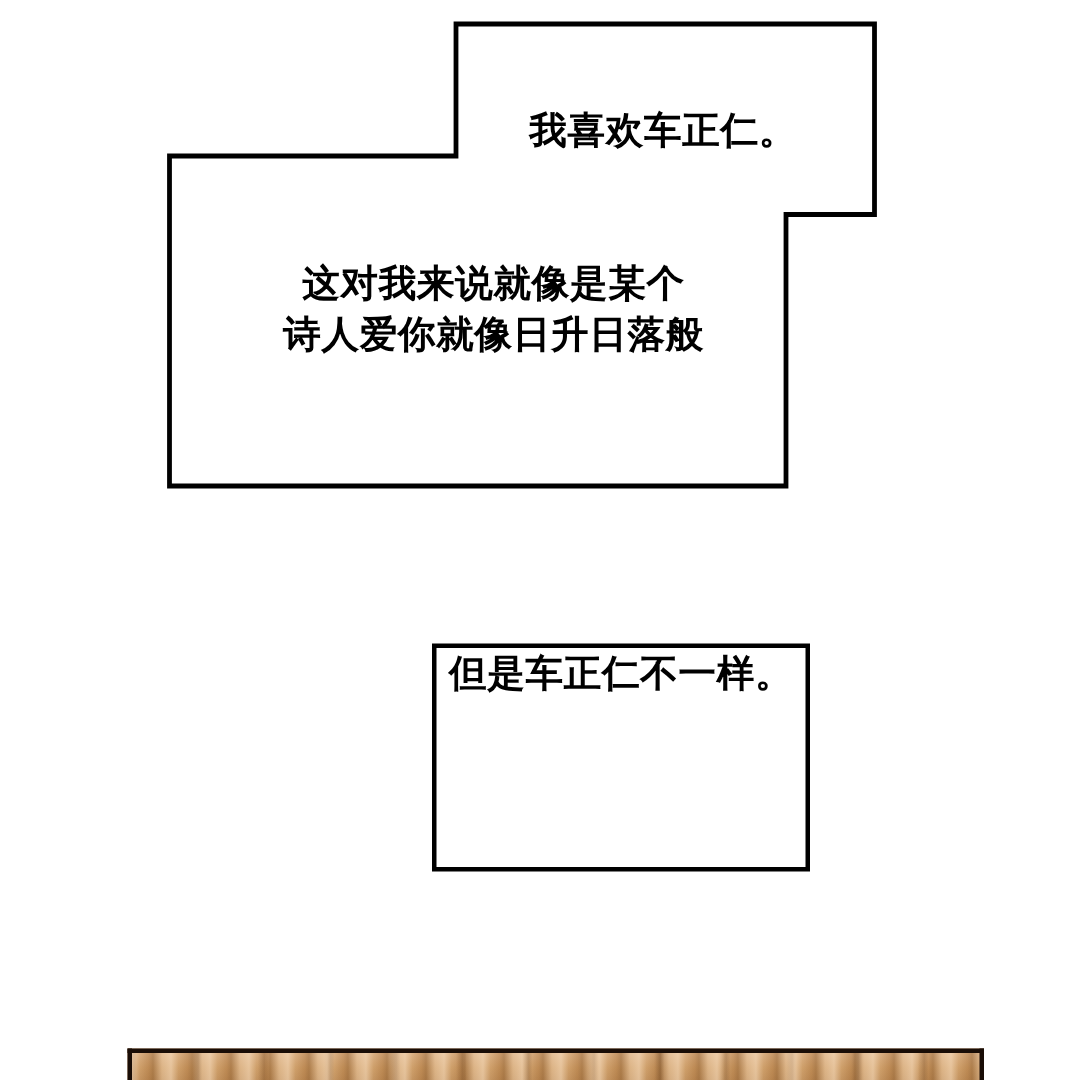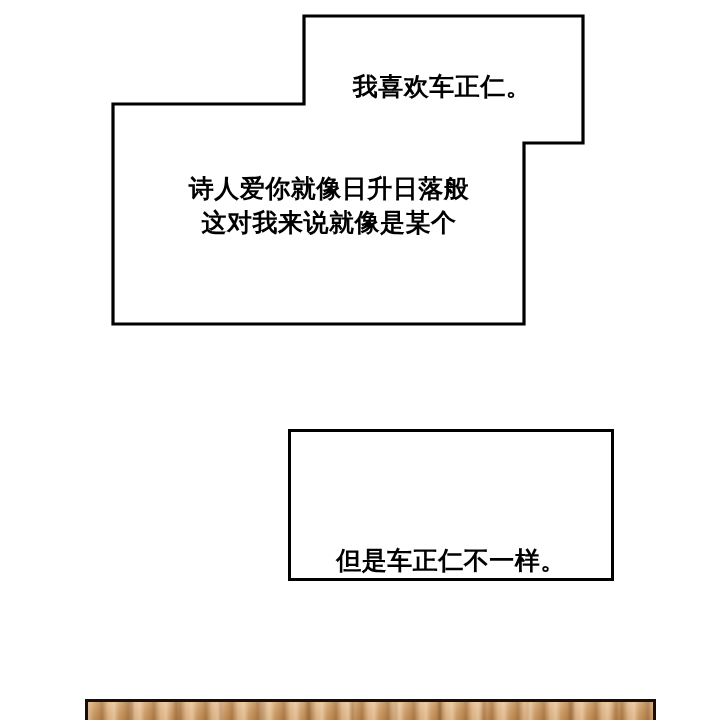--- a/index.html
+++ b/index.html
@@ -67,27 +67,27 @@
     color: #000000;
     letter-spacing: 0.5px;
   }
   .b1-para .ln { display: block; white-space: nowrap; }
 
   
   .bubble-rect {
     position: absolute;
     left: 288px;
     top: 429px;
-    width: 326px;
+    width: 252px;
     height: 152px;
     background: #ffffff;
     border: 3px solid #000000;
     box-sizing: border-box;
     display: flex;
-    align-items: flex-end;
+    align-items: flex-start;
     justify-content: center;
   }
   .b2-line {
     font-size: 25px;
     line-height: 34px;
     font-weight: 700;
     color: #000000;
     letter-spacing: 0.5px;
     white-space: nowrap;
     text-align: center;
@@ -131,22 +131,22 @@
 
   <div class="bubble-stepped">
     <svg viewBox="0 0 474 312" width="474" height="312">
 
       <path class="bub-shape" d="M 193 2 L 472 2 L 472 129 L 413 129 L 413 310 L 2 310 L 2 90 L 193 90 Z"></path>
     </svg>
 
     <div class="b1-line-top">我喜欢车正仁。</div>
 
     <div class="b1-para">
+      <span class="ln">这对我来说就像是某个</span>
       <span class="ln">诗人爱你就像日升日落般</span>
-      <span class="ln">这对我来说就像是某个</span>
     </div>
   </div>
 
   <div class="bubble-rect">
     <div class="b2-line">但是车正仁不一样。</div>
   </div>
 
   <div class="wood-panel"></div>
 
 </div>

